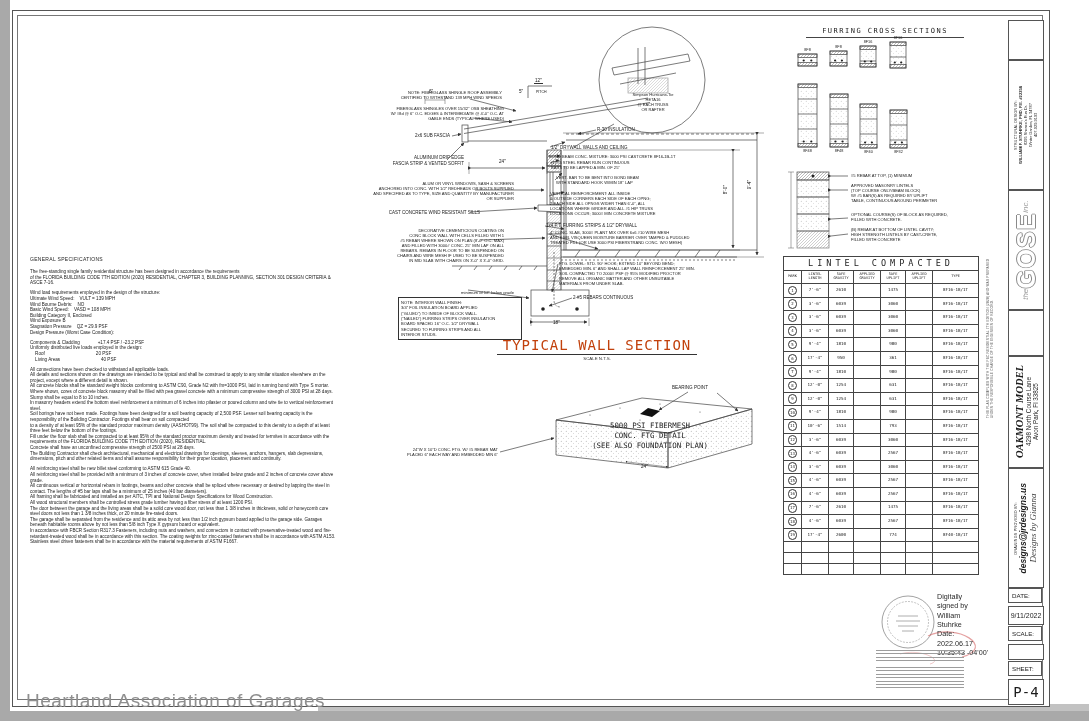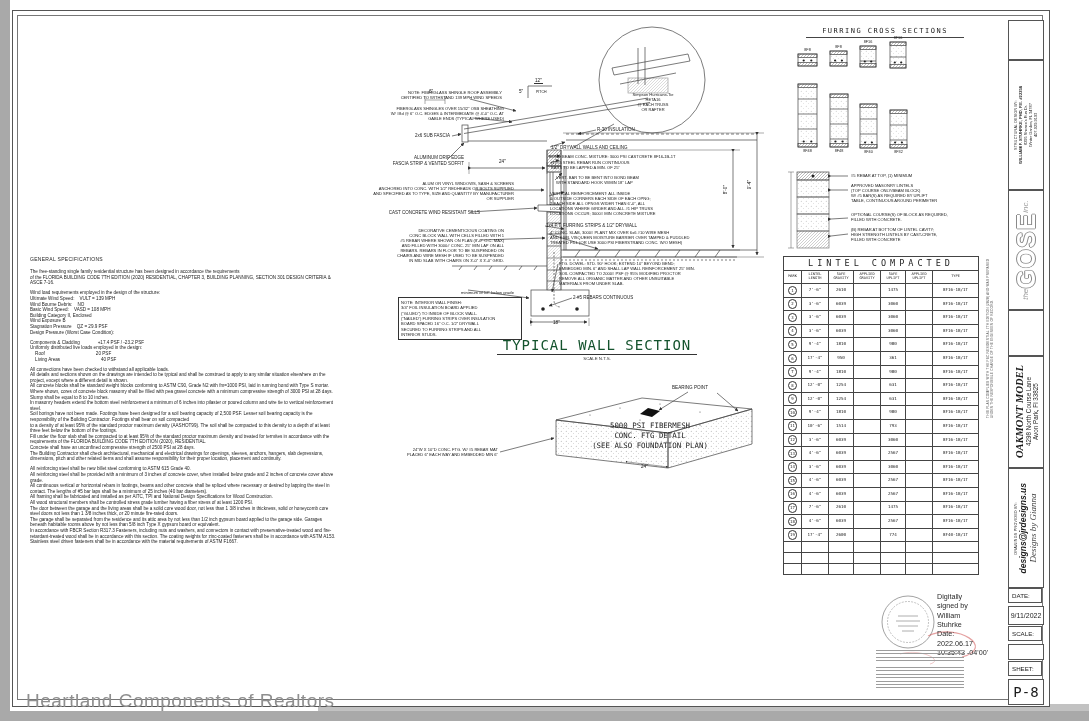--- a/index.html
+++ b/index.html
@@ -13,21 +13,21 @@
   #art{position:absolute;left:0;top:0}
   .lbl{position:absolute;font-size:4.5px;line-height:1.24;color:#1b1b1b;white-space:pre-line}
   .xs{font-size:4.1px}
   .ra{text-align:right}
   .ctr{text-align:center}
   .dim{position:absolute;font-size:4.6px;color:#111;white-space:nowrap}
   .rot{writing-mode:vertical-rl;transform:rotate(180deg)}
   .note-box{position:absolute;left:398px;top:297px;width:118px;border:0.9px solid #333;padding:2px 2px;
             font-size:4.1px;line-height:1.3;white-space:pre-line;background:#fff}
   .sec-title{position:absolute;left:497px;top:337px;width:200px;text-align:center;
-             font-family:"DejaVu Sans Mono",monospace;font-size:14px;letter-spacing:1px;color:#14532d;
+             font-family:"DejaVu Sans Mono",monospace;font-size:14px;letter-spacing:1px;color:#c2410c;
              border-bottom:0.9px solid #333;padding-bottom:1px}
   .sec-scale{position:absolute;left:497px;top:356px;width:200px;text-align:center;font-size:4.4px;color:#333}
   .ftg-title{position:absolute;left:560px;top:421px;width:180px;text-align:center;
              font-family:"DejaVu Sans Mono",monospace;font-size:7.4px;line-height:1.35;white-space:pre-line}
   .lintel-title{position:absolute;left:806px;top:27px;width:158px;text-align:center;font-size:7px;
                 letter-spacing:1.5px;border-bottom:0.8px solid #444;padding-bottom:1.5px;
                 font-family:"DejaVu Sans Mono",monospace}
   .lintel-lbl{position:absolute;font-size:3.8px;color:#222;text-align:center;width:22px}
   
   #spec-block{position:absolute;left:30px;top:256px;width:308px}
@@ -698,25 +698,25 @@
 <div class="tb tb-lab" style="top:626px;height:15px">
     <span>SCALE:</span>
   </div>
 <div class="tb tb-val" style="top:644px;height:14px">
     <span></span>
   </div>
 <div class="tb tb-lab" style="top:661px;height:15px">
     <span>SHEET:</span>
   </div>
 <div class="tb tb-sheet" style="top:679px;height:24px">
-    <span>P-8</span>
+    <span>P-4</span>
   </div>
 
 <div id="sig-text">Digitally
 signed by
 William
 Stuhrke
 Date:
 2022.06.17
 10:35:43 -04'00'</div>
 <div id="seal-fineprint"></div>
 
-<div id="watermark">Heartland Components of Realtors</div>
+<div id="watermark">Heartland Association of Garages</div>
 
 </body></html>

